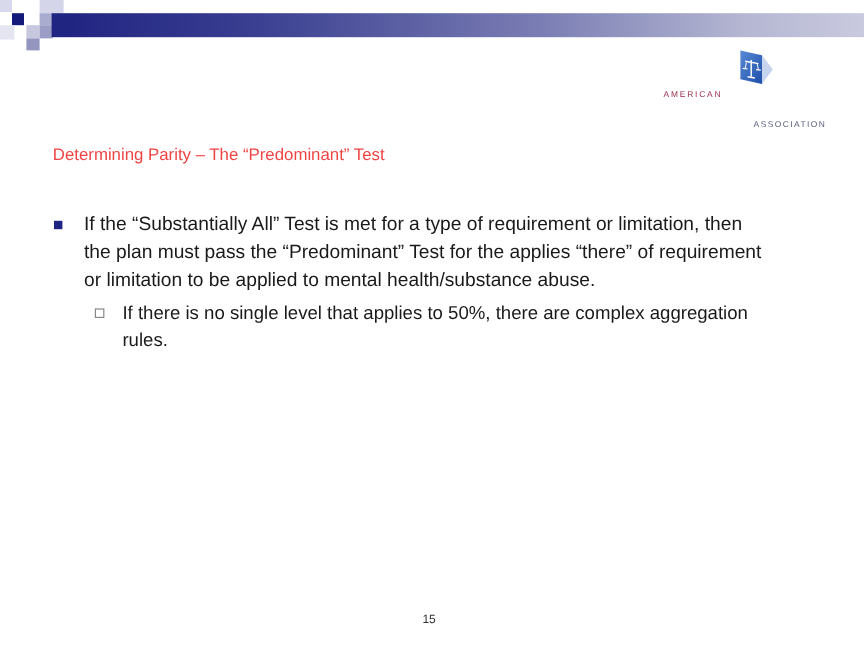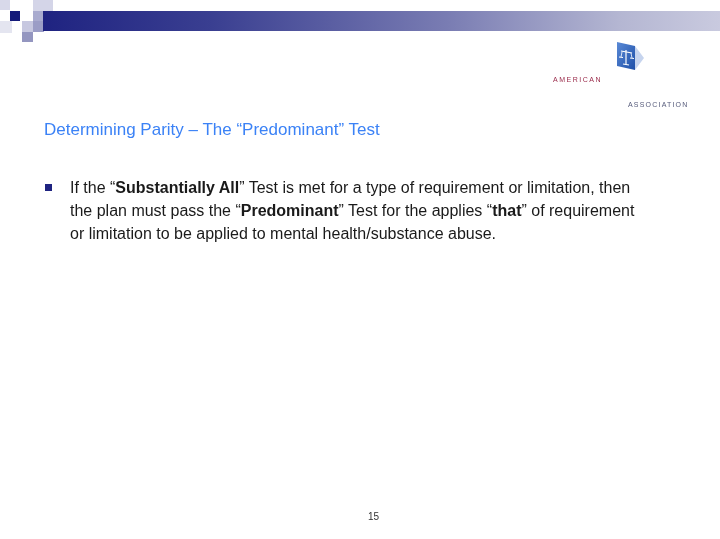--- a/index.html
+++ b/index.html
@@ -68,22 +68,22 @@
       left: 83px;
       top: 65px;
       font-size: 7px;
       letter-spacing: 1.2px;
       color: #555a7a;
     }
     .title {
       position: absolute;
       left: 44px;
       top: 120px;
-      font-size: 17px;
-      color: #3b82f6;
+      font-size: 14px;
+      color: #ef4444;
       white-space: nowrap;
     }
     .content {
       position: absolute;
       left: 44px;
       top: 176px;
       width: 600px;
     }
     .bullet-l1 {
       position: relative;
@@ -115,24 +115,24 @@
     .bullet-l2 .marker {
       position: absolute;
       left: 3px;
       top: 6px;
       width: 8px;
       height: 8px;
       border: 1px solid #888888;
       background: #ffffff;
       box-sizing: border-box;
     }
-    b { font-weight: bold; }
+    b { font-weight: normal; }
     .page-number {
       position: absolute;
-      left: 368px;
+      left: 352px;
       top: 511px;
       font-size: 10px;
       color: #333333;
     }
   </style>
 </head>
 <body>
 
 <div class="deco">
   <div class="sq" style="left:0;top:0;width:10px;height:10px;background:#d8d9ea;"></div>
@@ -166,19 +166,23 @@
   </svg>
   <div class="logo-american">AMERICAN</div>
   <div class="logo-assoc">ASSOCIATION</div>
 </div>
 
 <div class="title">Determining Parity – The “Predominant” Test</div>
 
 <div class="content">
   <div class="bullet-l1">
     <span class="marker"></span>
-    <span><span>If the “</span><b>Substantially All</b><span>” Test is met for a type of requirement or limitation, then the plan must pass the “</span><b>Predominant</b><span>” Test for the applies “</span><b>that</b><span>” of requirement or limitation to be applied to mental health/substance abuse.</span></span>
+    <span><span>If the “</span><b>Substantially All</b><span>” Test is met for a type of requirement or limitation, then the plan must pass the “</span><b>Predominant</b><span>” Test for the applies “</span><b>there</b><span>” of requirement or limitation to be applied to mental health/substance abuse.</span></span>
   </div>
   <div class="sublist">
+    <div class="bullet-l2">
+      <span class="marker"></span>
+      <span>If there is no single level that applies to 50%, there are complex aggregation rules.</span>
+    </div>
   </div>
 </div>
 
 <div class="page-number">15</div>
 
 </body></html>

